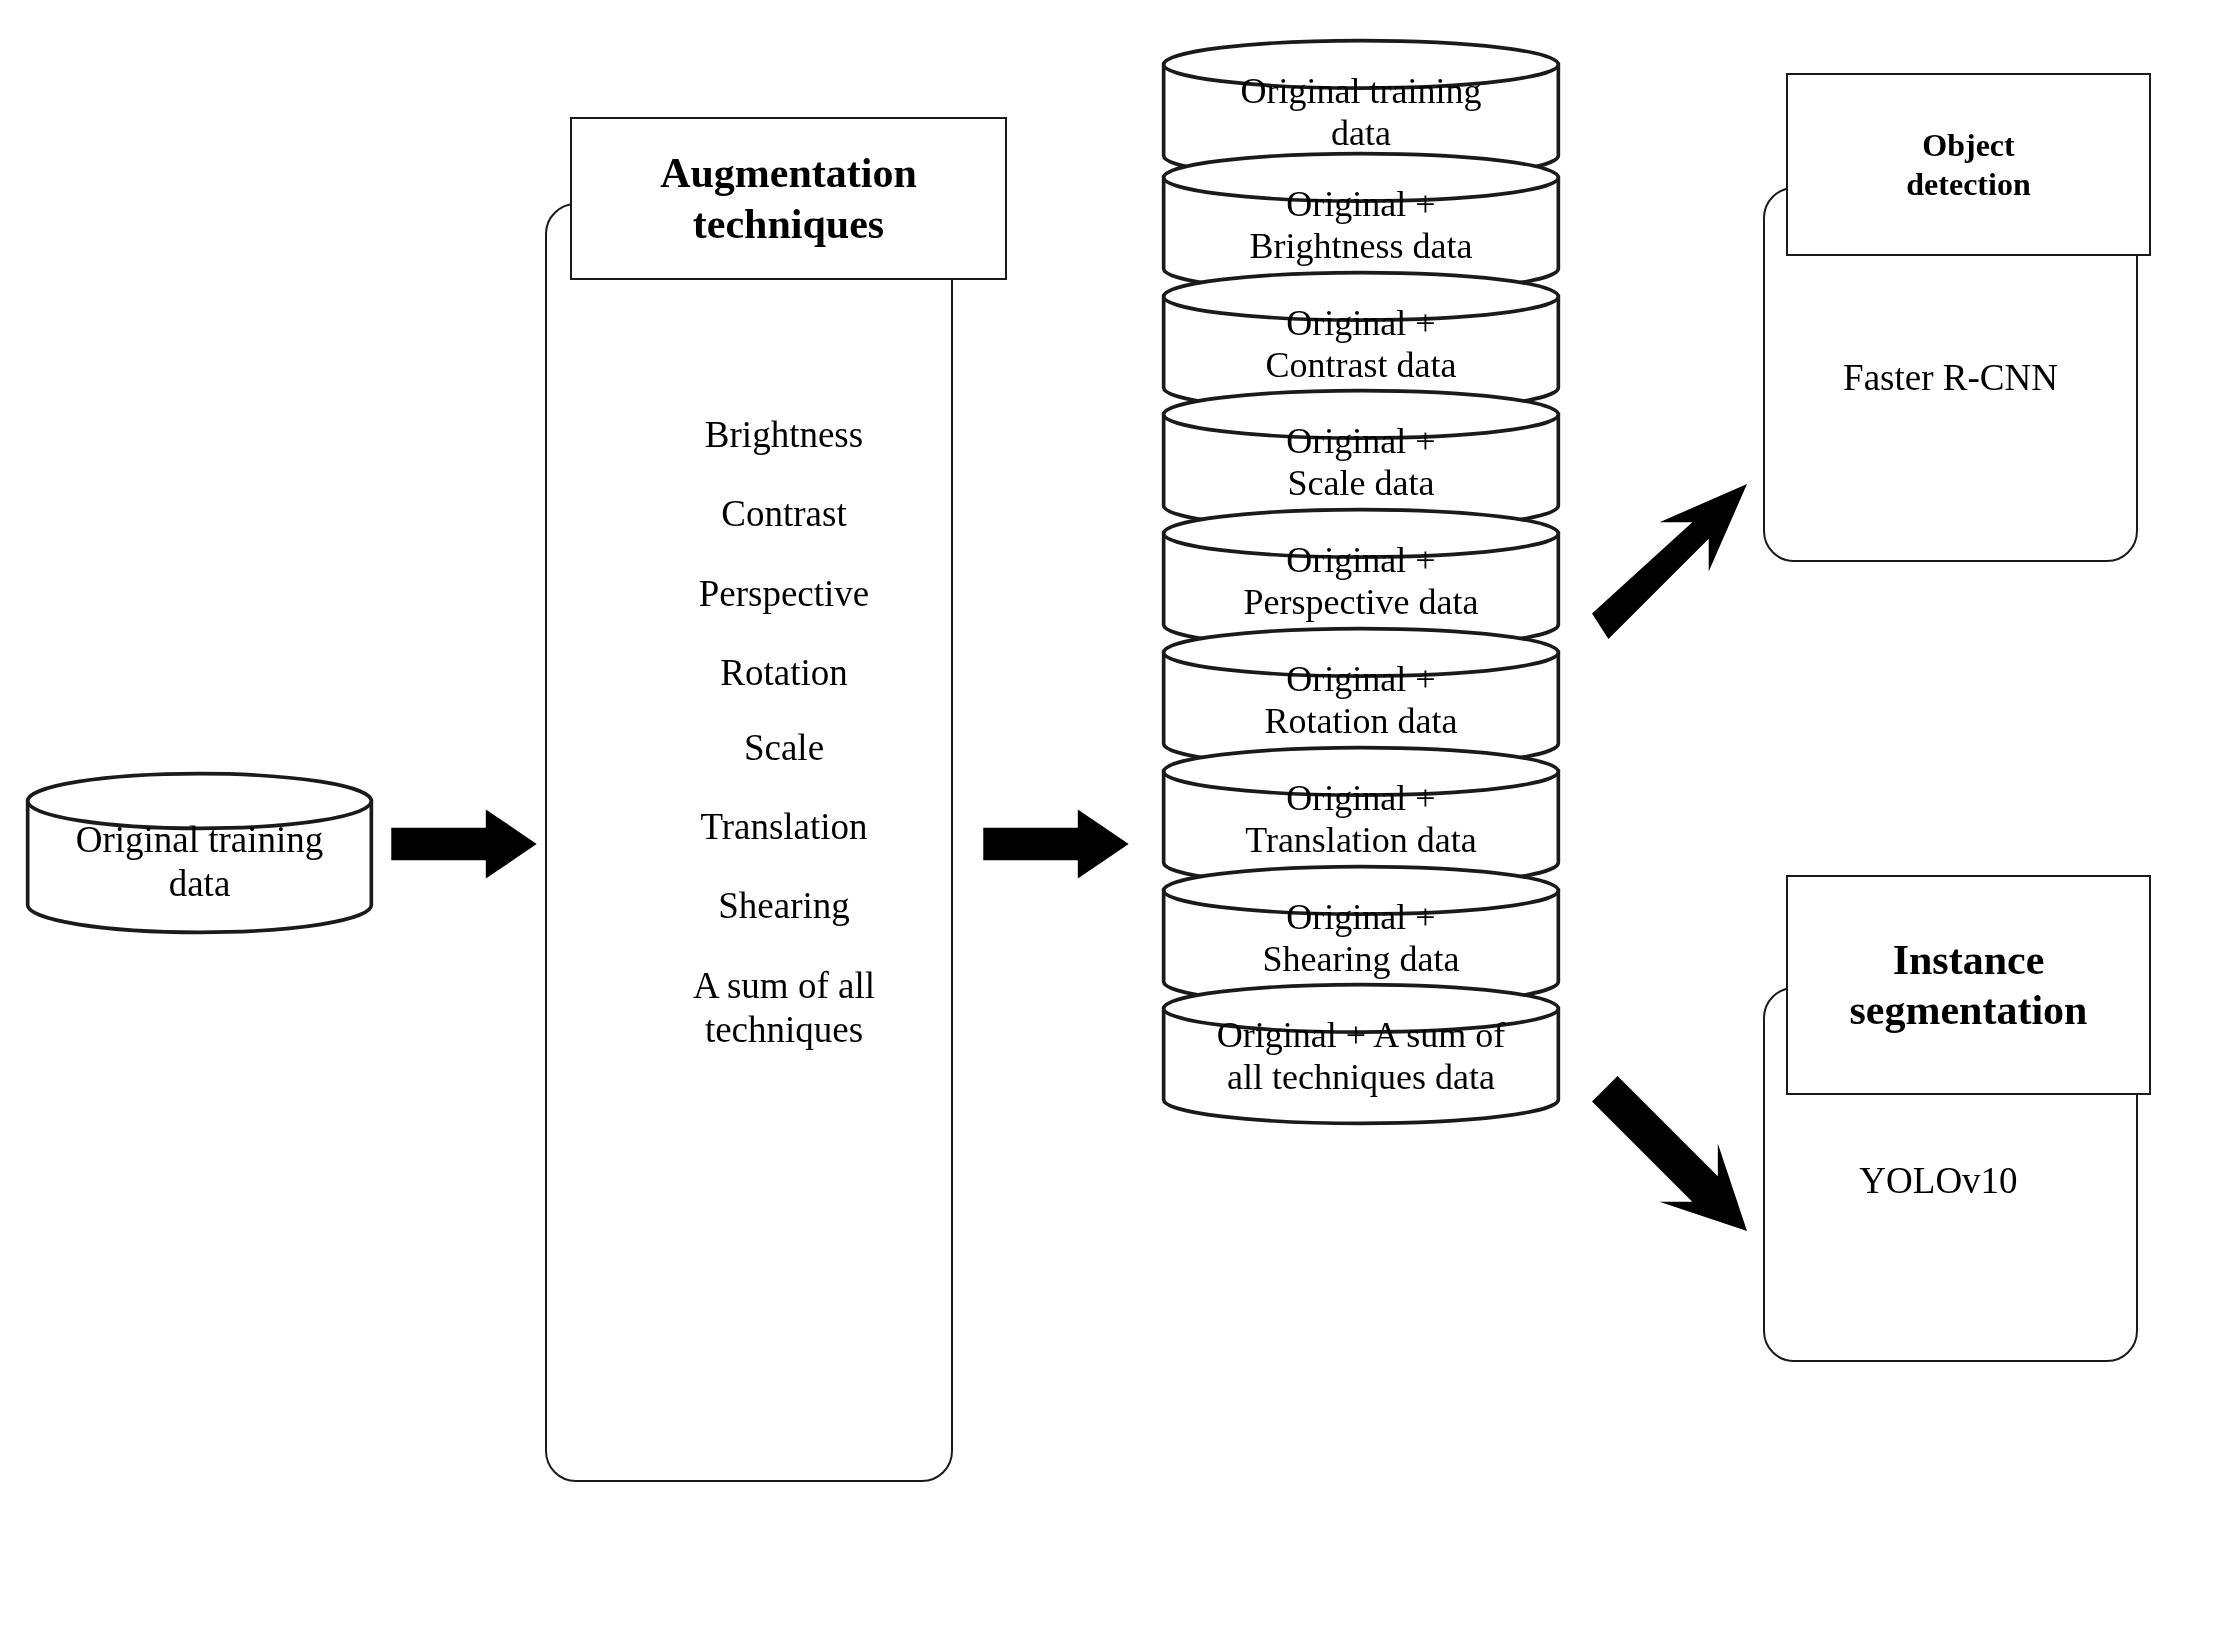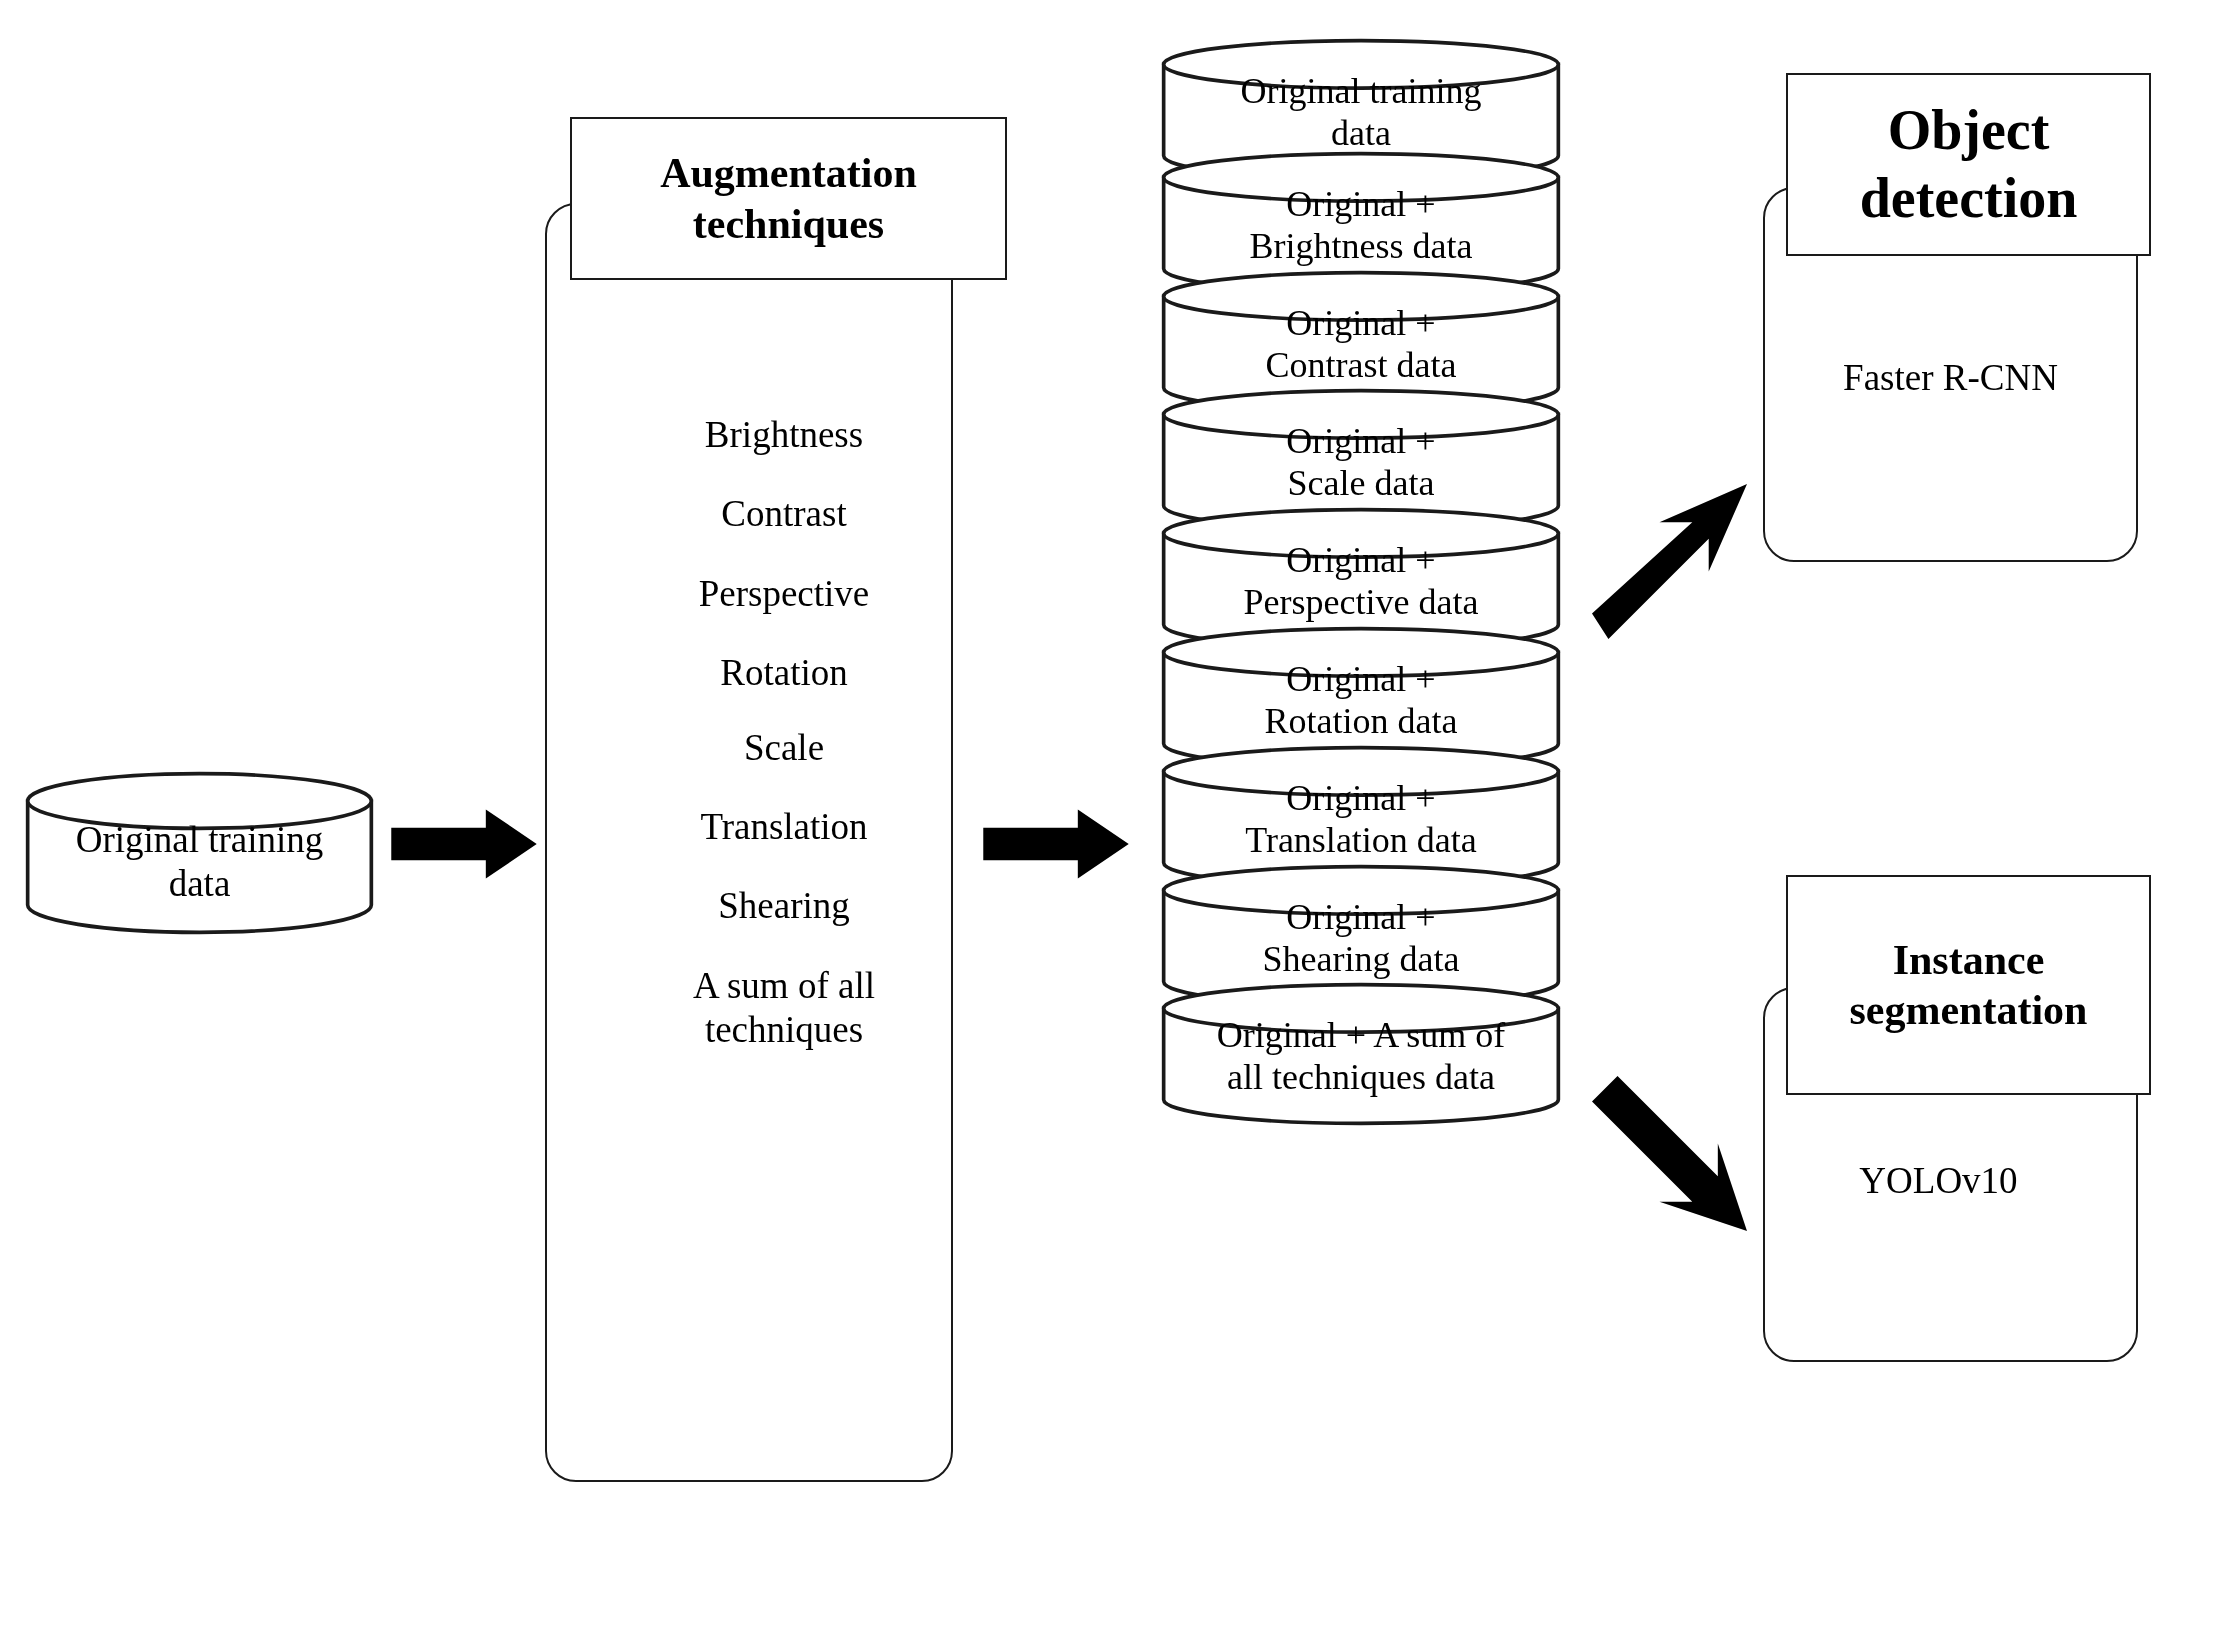--- a/index.html
+++ b/index.html
@@ -225,21 +225,21 @@
   </div>
 
   <div class="arrow" style="left:1592px; top:1076px; width:155px; height:155px;">
     <svg viewBox="0 0 170 170" width="155" height="155" aria-hidden="true">
       <polygon points="0,28 28,0 138,110 138,74 170,170 74,138 110,138 0,28" fill="#000000"></polygon>
     </svg>
   </div>
 
   <div class="panel" style="left:1763px; top:187px; width:375px; height:375px;"></div>
 
-  <div class="plaque" style="left:1786px; top:73px; width:365px; height:183px; font-size:56px;">
+  <div class="plaque" style="left:1786px; top:73px; width:365px; height:183px; font-size:32px;">
     <span>Object
 detection</span>
   </div>
 
   <div class="panel-body-text" style="left:1763px; top:356px; width:375px; font-size:37px;">Faster R-CNN</div>
 
   <div class="panel" style="left:1763px; top:987px; width:375px; height:375px;"></div>
 
   <div class="plaque" style="left:1786px; top:875px; width:365px; height:220px; font-size:42px;">
     <span>Instance

